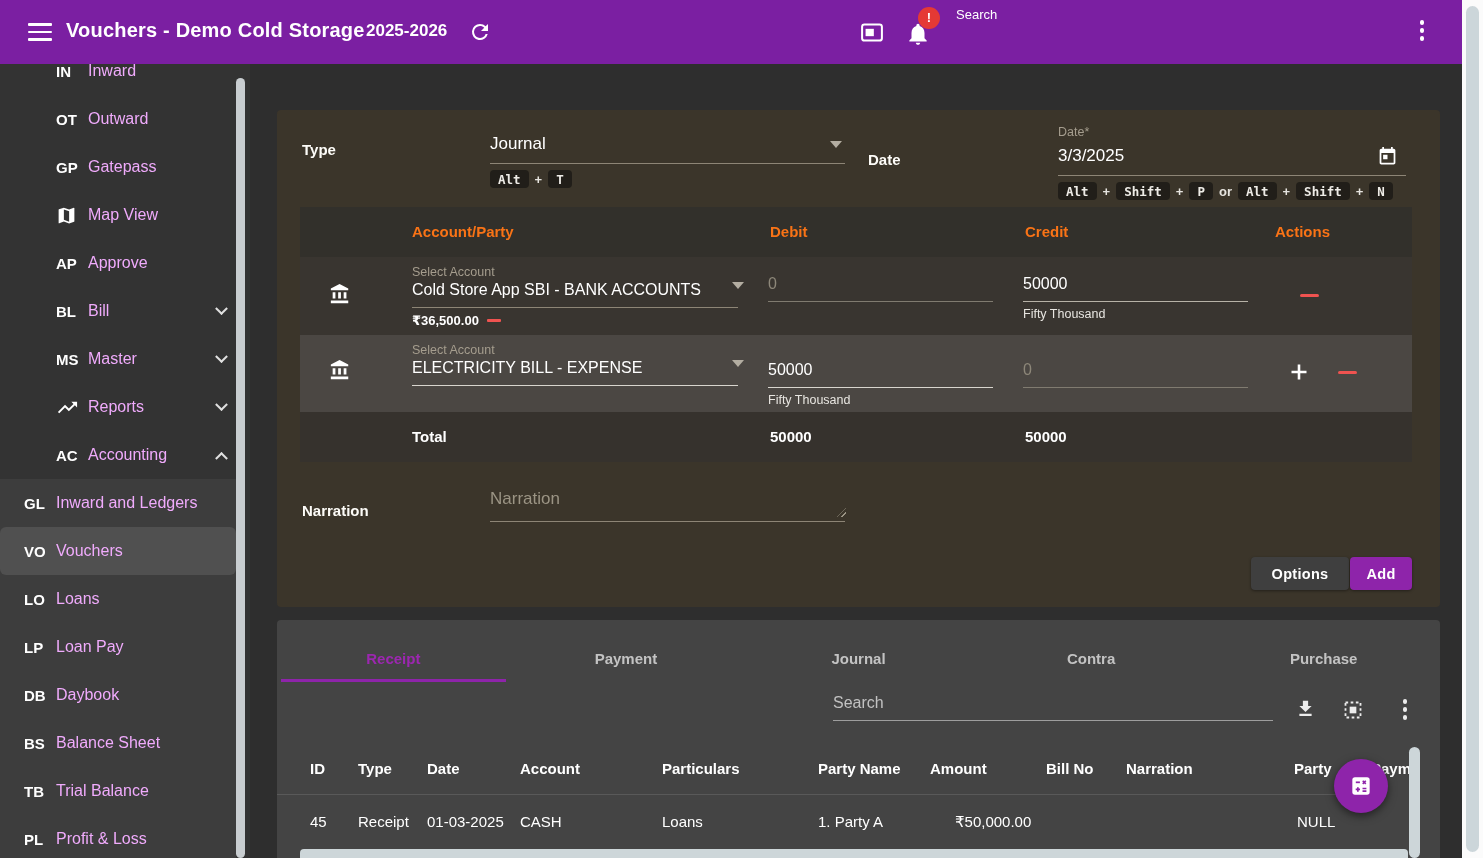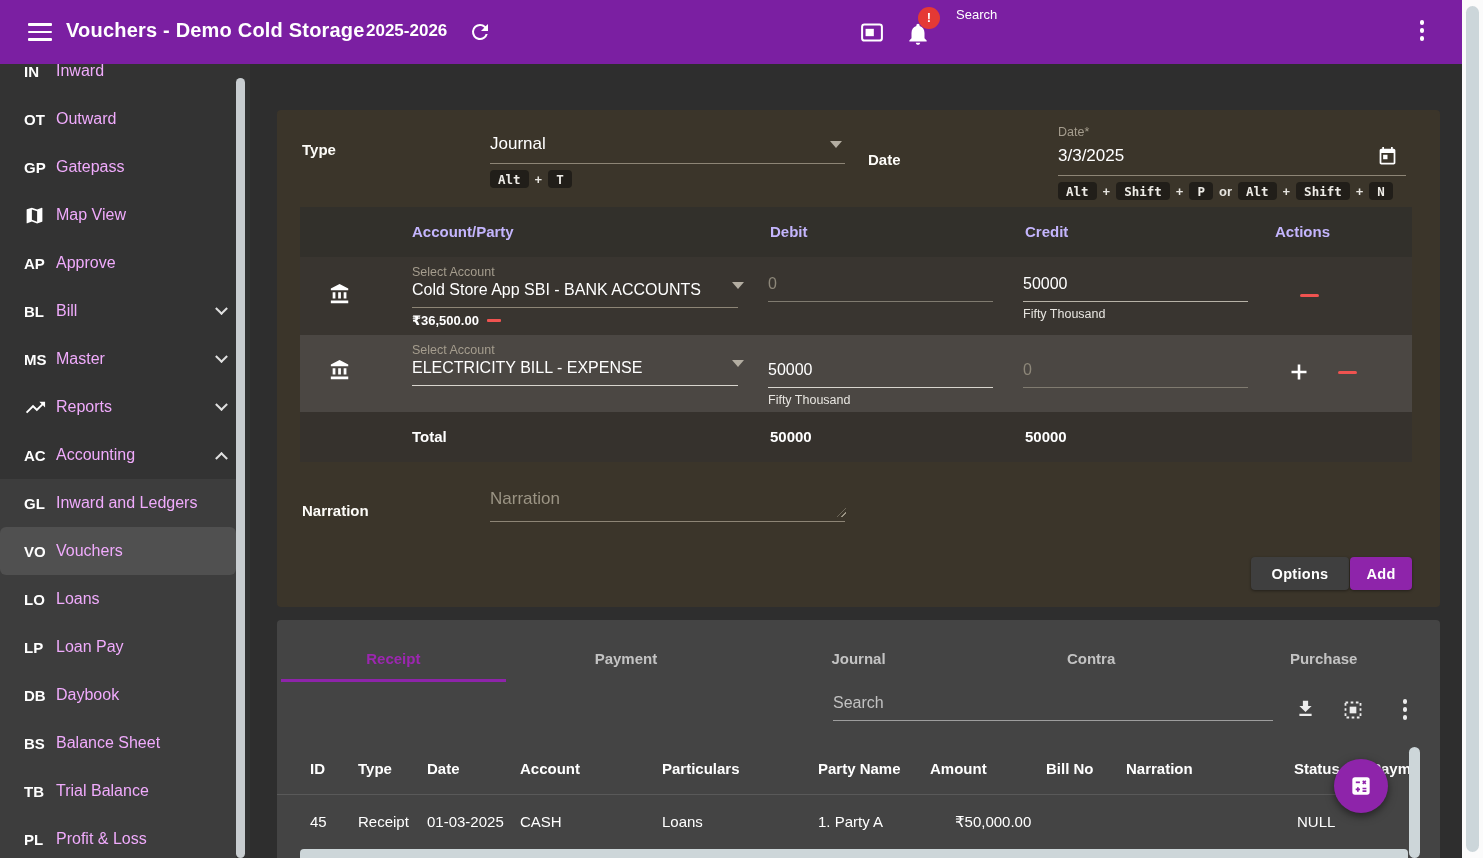--- a/index.html
+++ b/index.html
@@ -22,21 +22,21 @@
   .hdr-bell { position:absolute; left:905px; top:21px; cursor:pointer; }
   .hdr-badge { position:absolute; left:918px; top:7px; width:22px; height:22px; background:#e53935; border-radius:50%;
     color:#fff; font-size:13px; font-weight:bold; text-align:center; line-height:22px; }
   .hdr-search { position:absolute; left:956px; top:7px; font-size:13px; color:#fff; cursor:pointer; }
   .hdr-dots { position:absolute; left:1414px; top:20px; width:16px; height:24px; cursor:pointer; }
   .dotcol i { display:block; width:4.5px; height:4.5px; border-radius:50%; background:#fff; margin:0 auto 3.5px; }
 
   
   .sidebar { position:absolute; left:0; top:64px; width:250px; height:794px; background:#333333; overflow:hidden; z-index:20; }
   .sb-scroll { position:absolute; left:236px; top:14px; width:9px; height:780px; background:#c9ced1; border-radius:5px; }
-  .sb-list { position:absolute; left:0; top:-17px; width:248px; }
+  .sb-list { position:absolute; left:0; top:-17px; width:248px;padding-left:32px; }
   .sb-item { height:48px; display:flex; align-items:center; padding:0 14px 0 24px; color:#fff; cursor:pointer; }
   .sb-abbr { width:32px; font-size:15px; font-weight:bold; flex:none; }
   .sb-ico  { width:32px; flex:none; display:flex; align-items:center; }
   .sb-label { font-size:16px; color:#f0abfc; flex:1; }
   .chev { width:9px; height:9px; border-right:2.4px solid #e0e0e0; border-bottom:2.4px solid #e0e0e0; flex:none; margin-right:8px; }
   .chev.down { transform:rotate(45deg) translate(-2px,-2px); }
   .chev.up { transform:rotate(-135deg) translate(-2px,-2px); }
   .sb-sub { position:absolute; left:0; top:415px; width:236px; background:#3d3d3d; }
   .sb-sub .sb-item.sel { background:#505050;border-radius:6px; }
 
@@ -57,21 +57,21 @@
   .date-field { left:781px; top:15px; width:348px; }
   .float-lbl { font-size:12.5px; color:#a59d8e; }
   .date-input { width:100%; background:transparent; border:none; outline:none; border-bottom:1px solid #8d8576;
     color:#fff; font-size:17px; font-family:inherit; padding:7px 0 9px; }
   .cal-ico { position:absolute; right:8px; top:21px; cursor:pointer; }
 
   
   .etable { position:absolute; left:23px; top:97px; width:1112px; }
   .erow { position:relative; width:100%; }
   .ehead { height:50px; background:#32302b; }
-  .ehead span { position:absolute; top:16px; font-size:15px; font-weight:bold; color:#c4b5fd; }
+  .ehead span { position:absolute; top:16px; font-size:15px; font-weight:bold; color:#f97316; }
   .r1 { height:78px; background:#393530; }
   .r2 { height:77px; background:#4b4743; }
   .etotal { height:50px; background:#36322d; }
   .etotal span { position:absolute; top:16px; font-size:15px; font-weight:bold; color:#fff; }
   .c-icon { position:absolute; left:29px; top:26px; }
   .c-acct { position:absolute; left:112px; top:8px; width:326px; }
   .acct-name { font-size:16px; color:#fff; padding:2px 0 8px; border-bottom:1px solid #8d8576; position:relative; }
   .r2 .acct-name { border-bottom-color:#d8d5ce; }
   .bal { margin-top:5px; font-size:13px; font-weight:bold; color:#fff; display:flex; align-items:center; gap:8px; }
   .red-dash { display:inline-block; width:14px; height:2.6px; background:#ef5350; border-radius:1px; }
@@ -389,21 +389,21 @@
   <div class="lhead">
     <span style="left:33px">ID</span>
     <span style="left:81px">Type</span>
     <span style="left:150px">Date</span>
     <span style="left:243px">Account</span>
     <span style="left:385px">Particulars</span>
     <span style="left:541px">Party Name</span>
     <span style="left:653px">Amount</span>
     <span style="left:769px">Bill No</span>
     <span style="left:849px">Narration</span>
-    <span style="left:1017px">Status</span>
+    <span style="left:1017px">Party</span>
     <span style="left:1094px">Paym</span>
   </div>
   <div class="lrow">
     <span style="left:33px">45</span>
     <span style="left:81px">Receipt</span>
     <span style="left:150px">01-03-2025</span>
     <span style="left:243px">CASH</span>
     <span style="left:385px">Loans</span>
     <span style="left:541px">1. Party A</span>
     <span style="left:678px">₹50,000.00</span>

